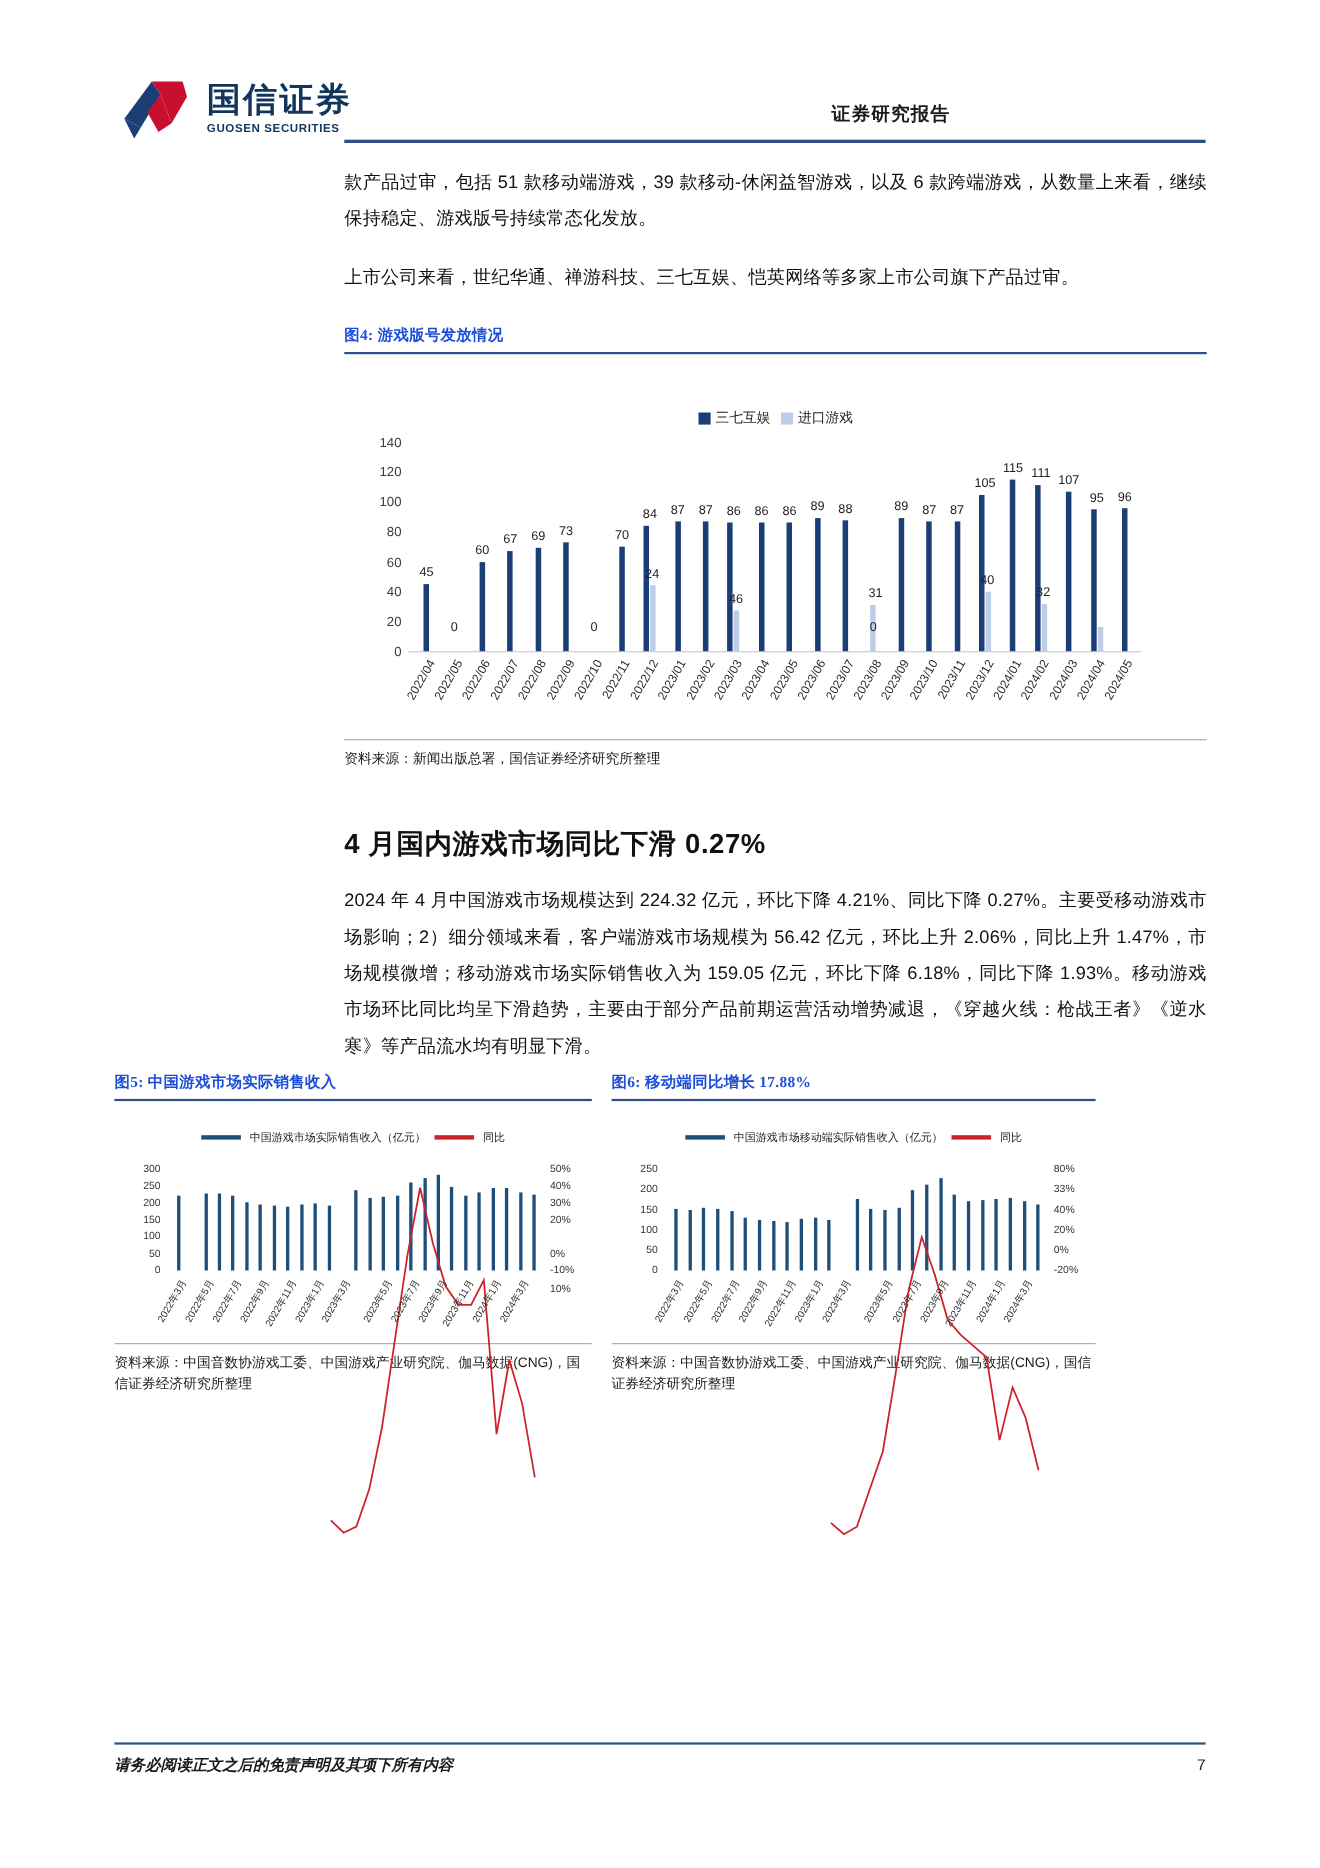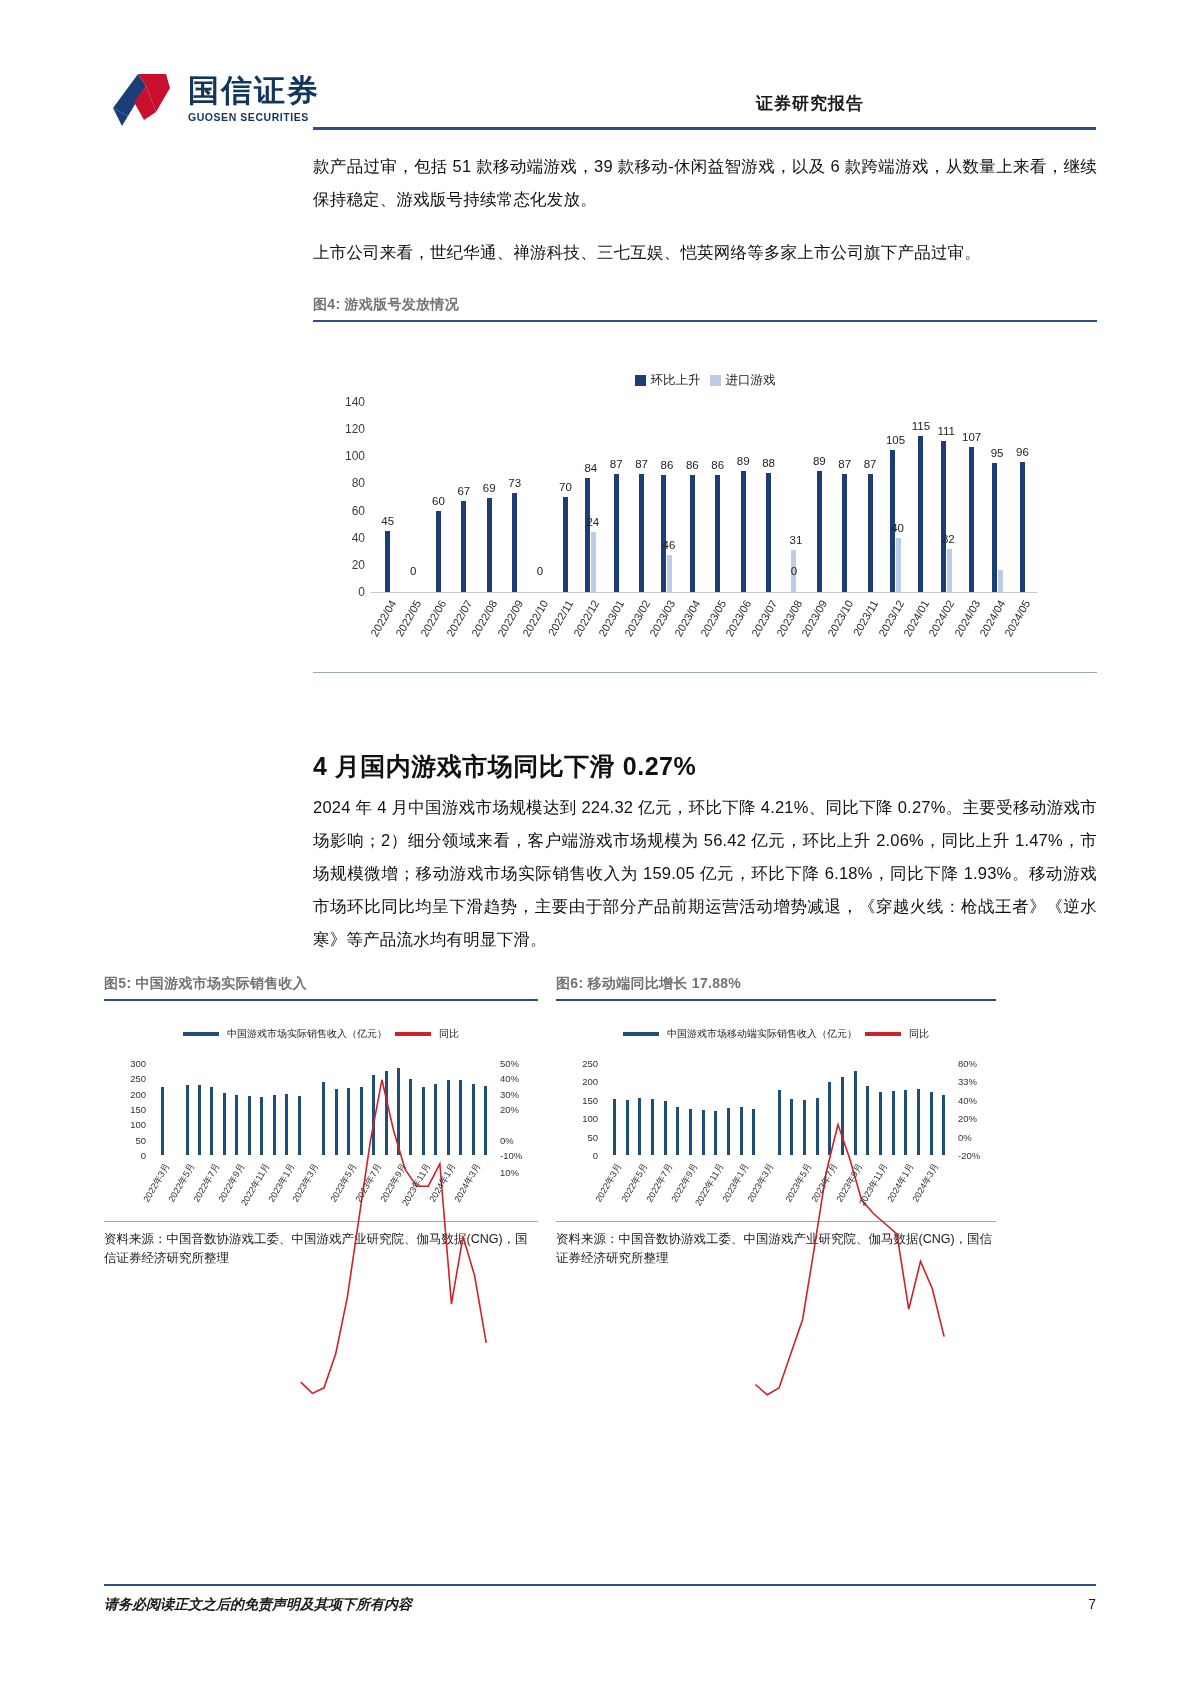--- a/index.html
+++ b/index.html
@@ -24,21 +24,21 @@
   .header-right { position:absolute; right:104px; top:92px; font-size:17px; font-weight:bold;
                   color:#1b1b1b; letter-spacing:1px; }
   .header-rule { position:absolute; left:313px; top:127px; width:783px; height:3px; background:#2c4f86; }
 
   
   .body-col { position:absolute; left:313px; top:150px; width:784px; }
   p.para { font-size:16.5px; line-height:33px; margin:0 0 20px 0; color:#111;
            letter-spacing:.2px; text-align:justify; font-family:"Liberation Sans", sans-serif; }
 
   
-  .fig-title { font-size:14px; font-weight:bold; color:#737373; letter-spacing:.3px; }
+  .fig-title { font-size:14px; font-weight:bold; color:#1d4ed8; letter-spacing:.3px;font-family:Liberation Serif, serif; }
   .fig-rule { height:2px; background:#2c4f86; }
   .fig-rule-thin { height:1px; background:#9aa8bd; }
   .fig-src { font-size:12.5px; color:#1a1a1a; line-height:19px; }
 
   
   .fig4 { position:absolute; left:313px; top:296px; width:784px; }
   .fig4 .chart-box { position:relative; height:350px; width:784px; }
   .legend-row { display:flex; justify-content:center; align-items:center; gap:9px; font-size:12.5px;
                 color:#222; padding-top:50px; }
   .legend-item { display:flex; align-items:center; gap:5px; }
@@ -119,21 +119,21 @@
   </div>
 
   <div class="fig4">
     <div class="fig-title">图4: 游戏版号发放情况</div>
     <div class="fig-rule" style="margin-top:6px;"></div>
 
     <div class="chart-box">
       <div class="legend-row">
         <span class="legend-item">
           <span class="legend-swatch" style="background:#1b3e76"></span>
-          <span>环比上升</span>
+          <span>三七互娱</span>
         </span>
         <span class="legend-item">
           <span class="legend-swatch" style="background:#bdcde8"></span>
           <span>进口游戏</span>
         </span>
       </div>
 
       <div class="yaxis4" id="f4y">
           <div class="ytick" style="top: 190px;">0</div>
           <div class="ytick" style="top: 162.857px;">20</div>
@@ -337,25 +337,26 @@
           <div class="xcell">
             <span>2024/04</span>
           </div>
           <div class="xcell">
             <span>2024/05</span>
           </div>
         </div>
     </div>
 
     <div class="fig-rule-thin"></div>
+    <div class="fig-src" style="padding-top:8px;">资料来源：新闻出版总署，国信证券经济研究所整理</div>
   </div>
 
   <div style="position:absolute;left:313px;top:750px;width:784px;">
     <div style="font-size:25px;font-weight:bold;color:#111;letter-spacing:.5px;">4 月国内游戏市场同比下滑 0.27%</div>
-    <p class="para" style="margin-top:8px;">2024 年 4 月中国游戏市场规模达到 224.32 亿元，环比下降 4.21%、同比下降 0.27%。主要受移动游戏市场影响；2）细分领域来看，客户端游戏市场规模为 56.42 亿元，环比上升 2.06%，同比上升 1.47%，市场规模微增；移动游戏市场实际销售收入为 159.05 亿元，环比下降 6.18%，同比下降 1.93%。移动游戏市场环比同比均呈下滑趋势，主要由于部分产品前期运营活动增势减退，《穿越火线：枪战王者》《逆水寒》等产品流水均有明显下滑。</p>
+    <p class="para" style="margin-top:20px;">2024 年 4 月中国游戏市场规模达到 224.32 亿元，环比下降 4.21%、同比下降 0.27%。主要受移动游戏市场影响；2）细分领域来看，客户端游戏市场规模为 56.42 亿元，环比上升 2.06%，同比上升 1.47%，市场规模微增；移动游戏市场实际销售收入为 159.05 亿元，环比下降 6.18%，同比下降 1.93%。移动游戏市场环比同比均呈下滑趋势，主要由于部分产品前期运营活动增势减退，《穿越火线：枪战王者》《逆水寒》等产品流水均有明显下滑。</p>
   </div>
 
   <div class="fig5">
     <div class="fig-title">图5: 中国游戏市场实际销售收入</div>
     <div class="fig-rule" style="margin-top:6px;"></div>
     <div class="mini-chart">
       <div class="mini-legend">
         <span class="ln" style="background:#1f4e79"></span>
         <span>中国游戏市场实际销售收入（亿元）</span>
         <span class="ln" style="background:#cc2229"></span>

